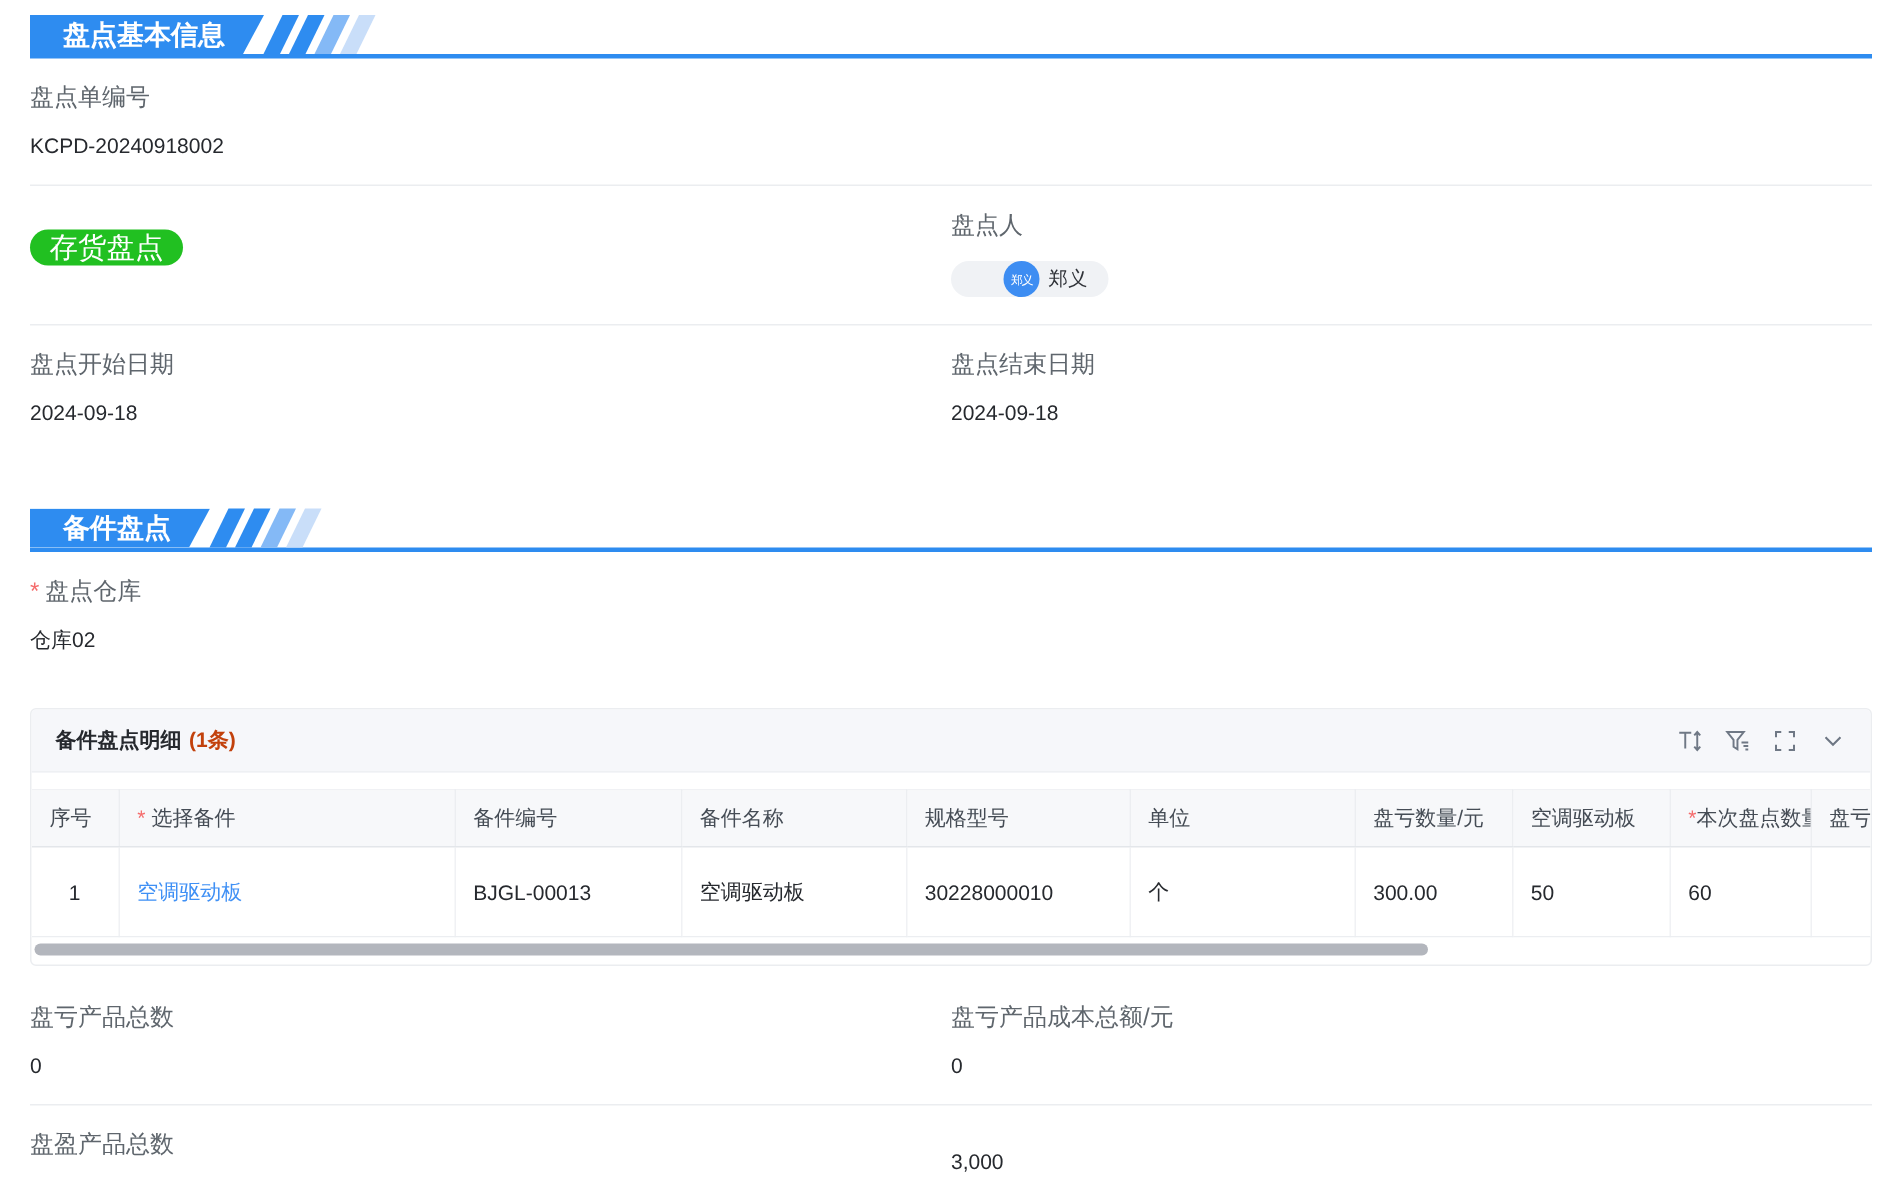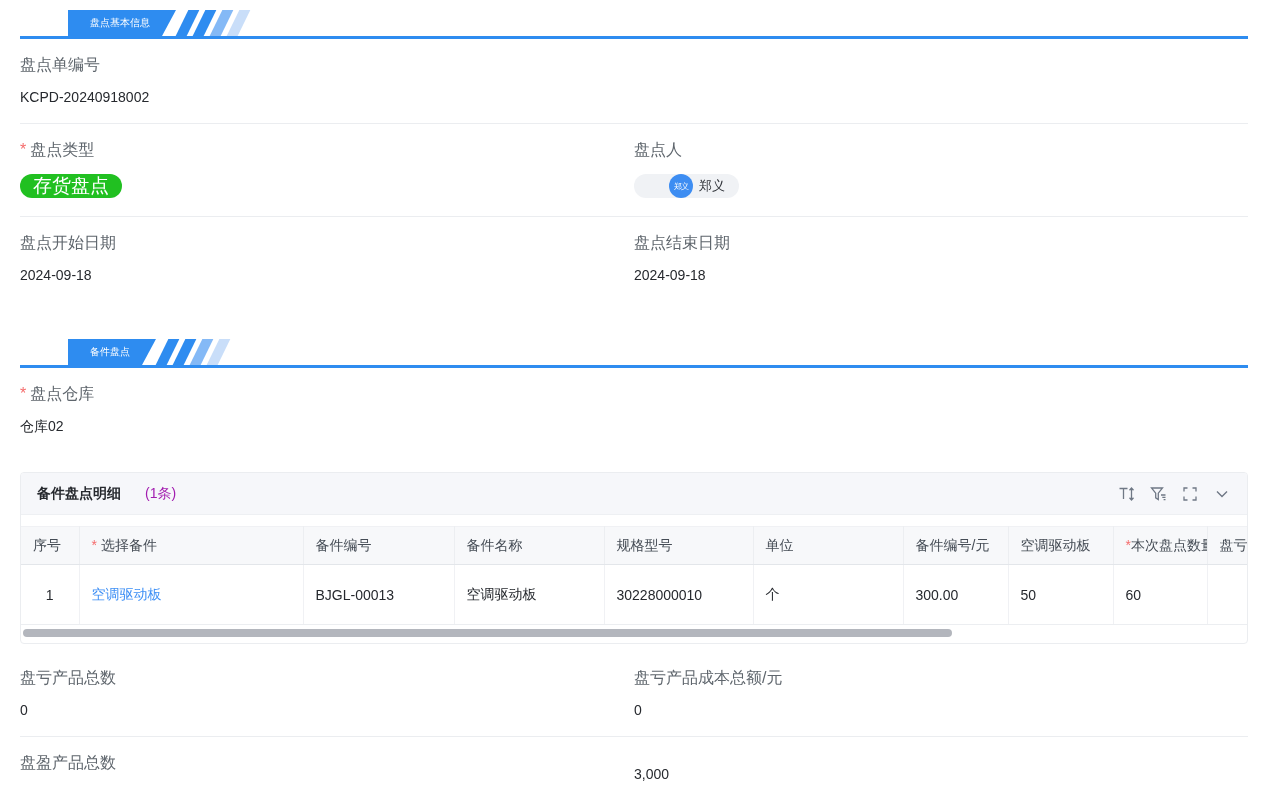--- a/index.html
+++ b/index.html
@@ -8,24 +8,23 @@
     font-family: "Liberation Sans", "DejaVu Sans", sans-serif;
     font-size: 14px;
     color: #2b2f33;
     background: #ffffff;
   }
   .page { padding: 0 14px 0 20px; }
 
   
   .banner { position: relative; height: 29px; border-bottom: 3px solid #2e8cf0; display: flex; align-items: stretch; }
   .banner-label {
-    background: #2e8cf0; color: #fff; font-weight: normal; font-size: 10px;
+    background: #2e8cf0; color: #fff; font-weight: bold; font-size: 18px;
     display: flex; align-items: center; padding: 0 26px 0 22px;
     clip-path: polygon(0 0, 100% 0, calc(100% - 14px) 100%, 0 100%);
-    margin-left: 48px;
   }
   .stripes { display: flex; margin-left: 6px; }
   .stripe { width: 11px; margin-right: 6px; transform: skewX(-26deg); }
   .stripe.s1, .stripe.s2 { background: #2e8cf0; }
   .stripe.s3 { background: #84b9f6; }
   .stripe.s4 { background: #c9def9; }
 
   
   .field-row { display: grid; grid-template-columns: 1fr 1fr; border-bottom: 1px solid #ebedf0; padding: 16px 0 18px 0; }
   .field-row.no-border { border-bottom: none; }
@@ -45,24 +44,24 @@
     width: 24px; height: 24px; border-radius: 50%; background: #3d8df2;
     color: #fff; font-size: 8px; display: inline-flex; align-items: center; justify-content: center;
     margin-right: 6px; letter-spacing: -1px;
   }
   .person-name { color: #303339; font-size: 13px; }
 
   
   .card { border: 1px solid #ebedf0; border-radius: 4px; margin-top: 36px; overflow: hidden; }
   .card-header {
     height: 42px; background: #f6f7fa; display: flex; align-items: center;
-    padding: 0 16px; border-bottom: 1px solid #eef0f3; gap: 19px;
+    padding: 0 16px; border-bottom: 1px solid #eef0f3;
   }
   .card-title { font-weight: bold; color: #26292e; font-size: 14px; }
-  .card-count { font-weight: normal; color: #a21caf; font-size: 14px; margin-left: 5px; }
+  .card-count { font-weight: bold; color: #c2410c; font-size: 14px; margin-left: 5px; }
   .card-tools { margin-left: auto; display: flex; align-items: center; gap: 14px; }
   .tool-btn { width: 18px; height: 18px; display: inline-flex; align-items: center; justify-content: center; cursor: pointer; color: #6f7885; }
   .tool-btn svg { display: block; }
 
   .table-wrap { overflow: hidden; width: 100%; padding-top: 11px; }
   table.detail { border-collapse: collapse; table-layout: fixed; width: 1336px; background: #fff; }
   table.detail th {
     background: #f7f8fa; font-weight: normal; color: #454c55; font-size: 14px;
     height: 38px; padding: 8px 12px; text-align: left; white-space: nowrap; overflow: hidden;
     border-right: 1px solid #eceef1; border-bottom: 1px solid #e3e6ea; border-top: 1px solid #f0f1f4;
@@ -102,23 +101,20 @@
 
   <div class="field-row">
     <div>
       <div class="field-label">盘点单编号</div>
       <div class="field-value">KCPD-20240918002</div>
     </div>
   </div>
 
   <div class="field-row">
     <div>
-      <div class="field-label">
-        <span class="req">*</span><span>盘点类型</span>
-      </div>
       <div class="field-value">
         <span class="badge-green">存货盘点</span>
       </div>
     </div>
     <div>
       <div class="field-label">盘点人</div>
       <div class="field-value">
         <span class="person-chip">
           <span class="person-avatar">郑义</span>
           <span class="person-name">郑义</span>
@@ -202,21 +198,21 @@
             <col style="width:150px">
         </colgroup>
         <thead>
           <tr>
             <th class="al-c">序号</th>
             <th><span class="req">*</span><span>选择备件</span></th>
             <th>备件编号</th>
             <th>备件名称</th>
             <th>规格型号</th>
             <th>单位</th>
-            <th class="al-r">备件编号/元</th>
+            <th class="al-r">盘亏数量/元</th>
             <th class="al-r">空调驱动板</th>
             <th class="al-r"><span class="req tight">*</span><span>本次盘点数量</span></th>
             <th>盘亏数量</th>
           </tr>
         </thead>
         <tbody>
           <tr>
             <td class="al-c">1</td>
             <td><a class="cell-link">空调驱动板</a></td>
             <td>BJGL-00013</td>

